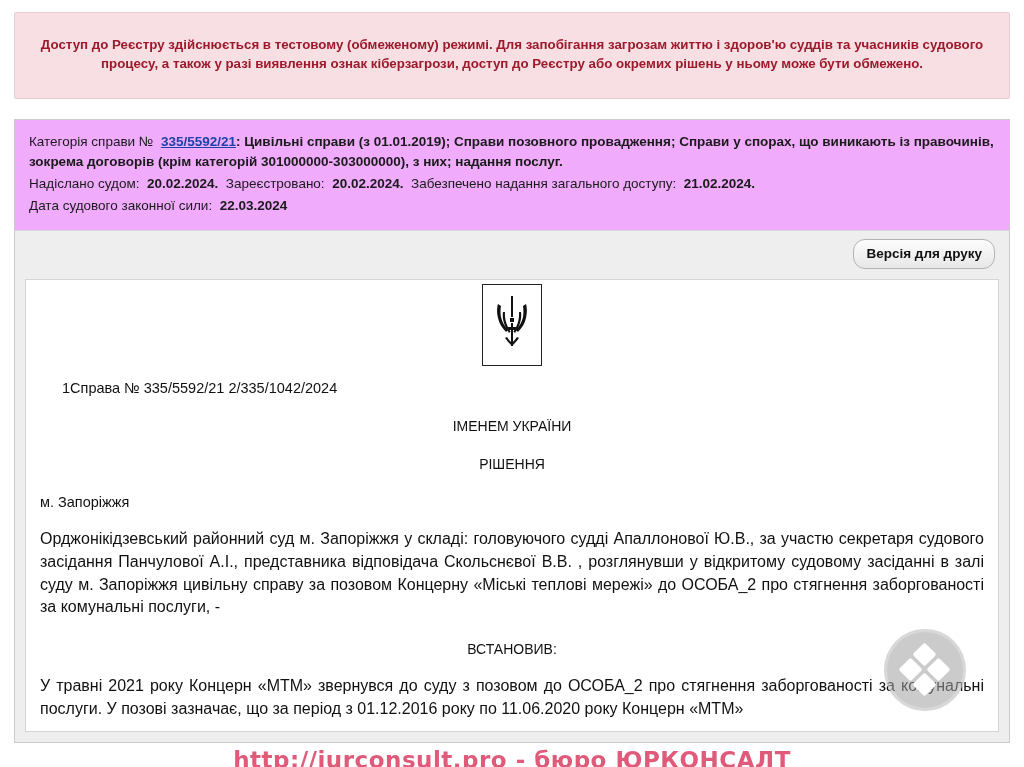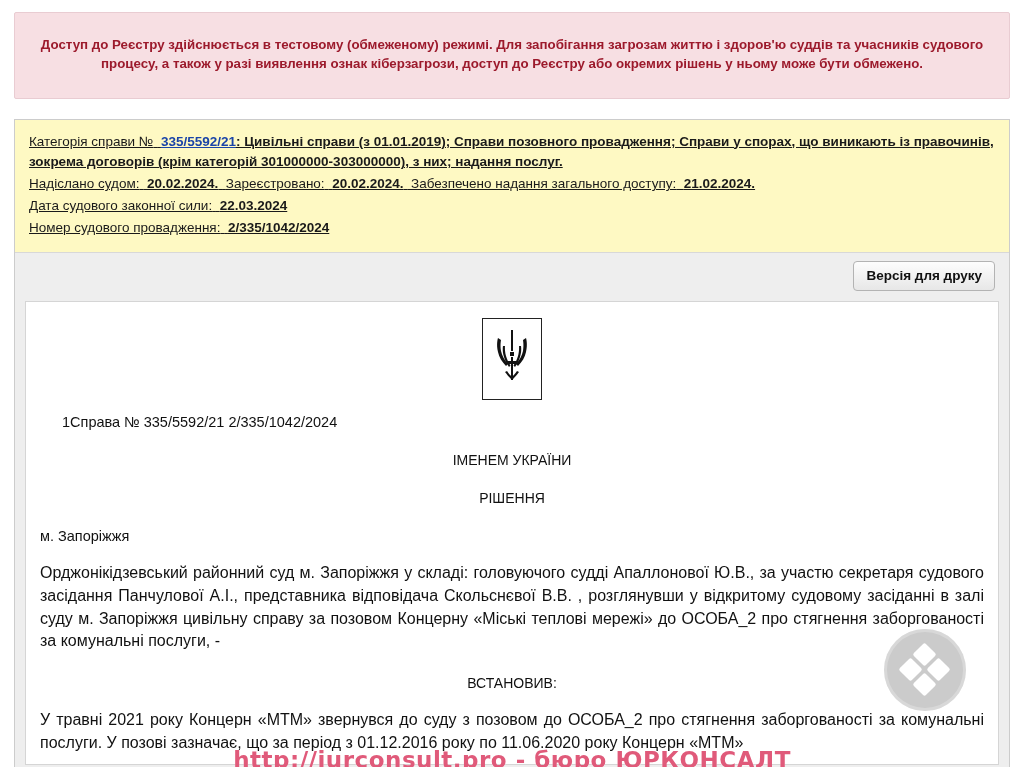--- a/index.html
+++ b/index.html
@@ -40,27 +40,26 @@
   }
 
   
   .card {
     margin: 20px 14px 0 14px;
     border: 1px solid #cccccc;
     background: #eeeeee;
     box-sizing: border-box;
   }
   .meta {
-    background: #fef9c3;
+    background: #f0abfc;
     padding: 12px 14px 12px 14px;
     line-height: 1.55;
     font-size: 13.5px;
     color: #1a1a1a;
     border-bottom: 1px solid #d8d8d8;
-    text-decoration: underline;
   }
   .meta .row { margin: 0 0 1px 0; }
   .meta b { font-weight: bold; }
   .meta a.case-link {
     color: #1a44a8;
     font-weight: bold;
     text-decoration: underline;
   }
 
   .toolbar {
@@ -69,30 +68,30 @@
     justify-content: flex-end;
     background: #eeeeee;
   }
   .print-btn {
     font-family: "Liberation Sans", sans-serif;
     font-size: 13.5px;
     font-weight: bold;
     color: #111111;
     background: linear-gradient(#fdfdfd, #e7e7e7);
     border: 1px solid #b3b3b3;
-    border-radius: 4px;
+    border-radius: 12px;
     padding: 6px 12px 7px 12px;
     cursor: pointer;
   }
 
   .doc {
     background: #ffffff;
     border: 1px solid #d5d5d5;
     margin: 0 10px 10px 10px;
-    padding: 12px 14px 10px 14px;
+    padding: 0 14px 10px 14px;
     box-sizing: border-box;
     min-height: 300px;
   }
 
   .emblem-wrap {
     display: flex;
     justify-content: center;
     padding: 4px 0 10px 0;
   }
   .emblem {
@@ -198,24 +197,20 @@
         <span>Надіслано судом:</span>
         <span>&nbsp;</span><b>20.02.2024.</b>
         <span>&nbsp;</span><span>Зареєстровано:</span>
         <span>&nbsp;</span><b>20.02.2024.</b>
         <span>&nbsp;</span><span>Забезпечено надання загального доступу:</span>
         <span>&nbsp;</span><b>21.02.2024.</b>
       </div>
       <div class="row">
         <span>Дата судового законної сили:</span>
         <span>&nbsp;</span><b>22.03.2024</b>
-      </div>
-      <div class="row">
-        <span>Номер судового провадження:</span>
-        <span>&nbsp;</span><b>2/335/1042/2024</b>
       </div>
     </div>
 
     <div class="toolbar">
       <button class="print-btn">Версія для друку</button>
     </div>
 
     <div class="doc">
 
       <div class="emblem-wrap">

